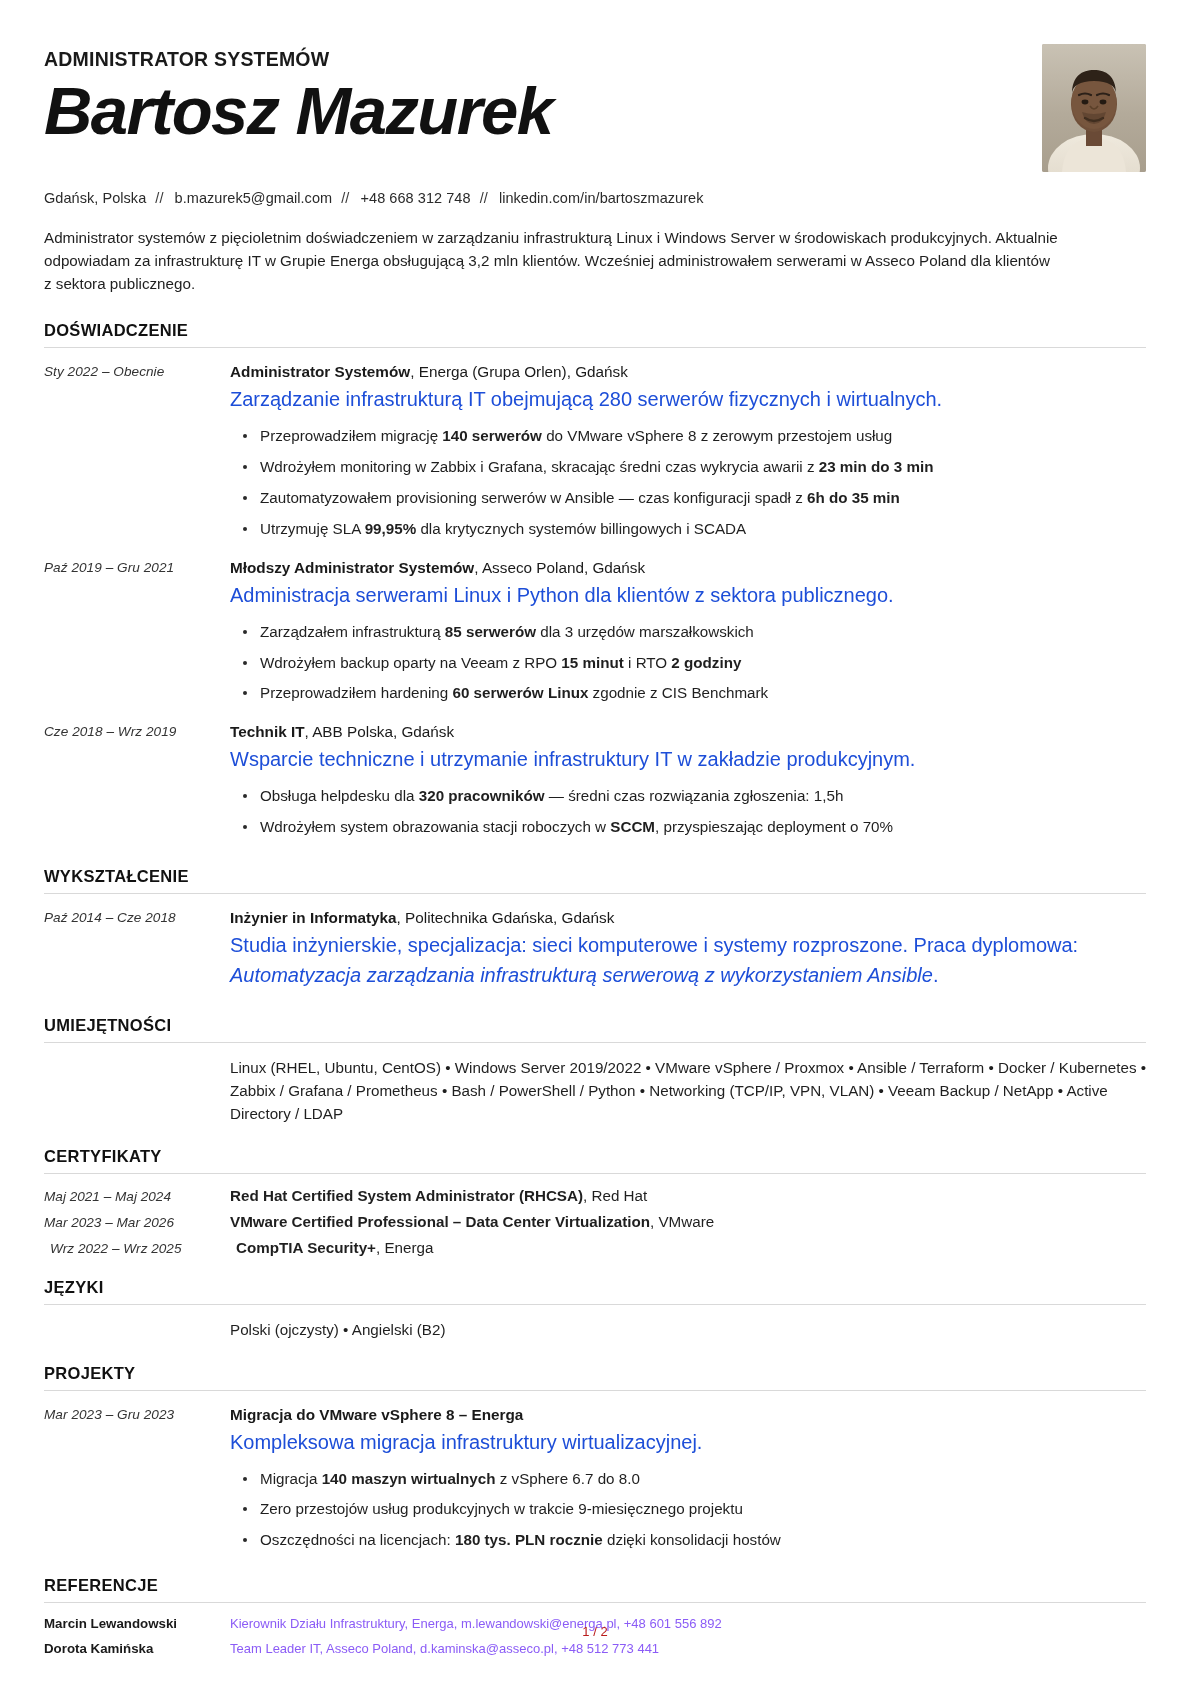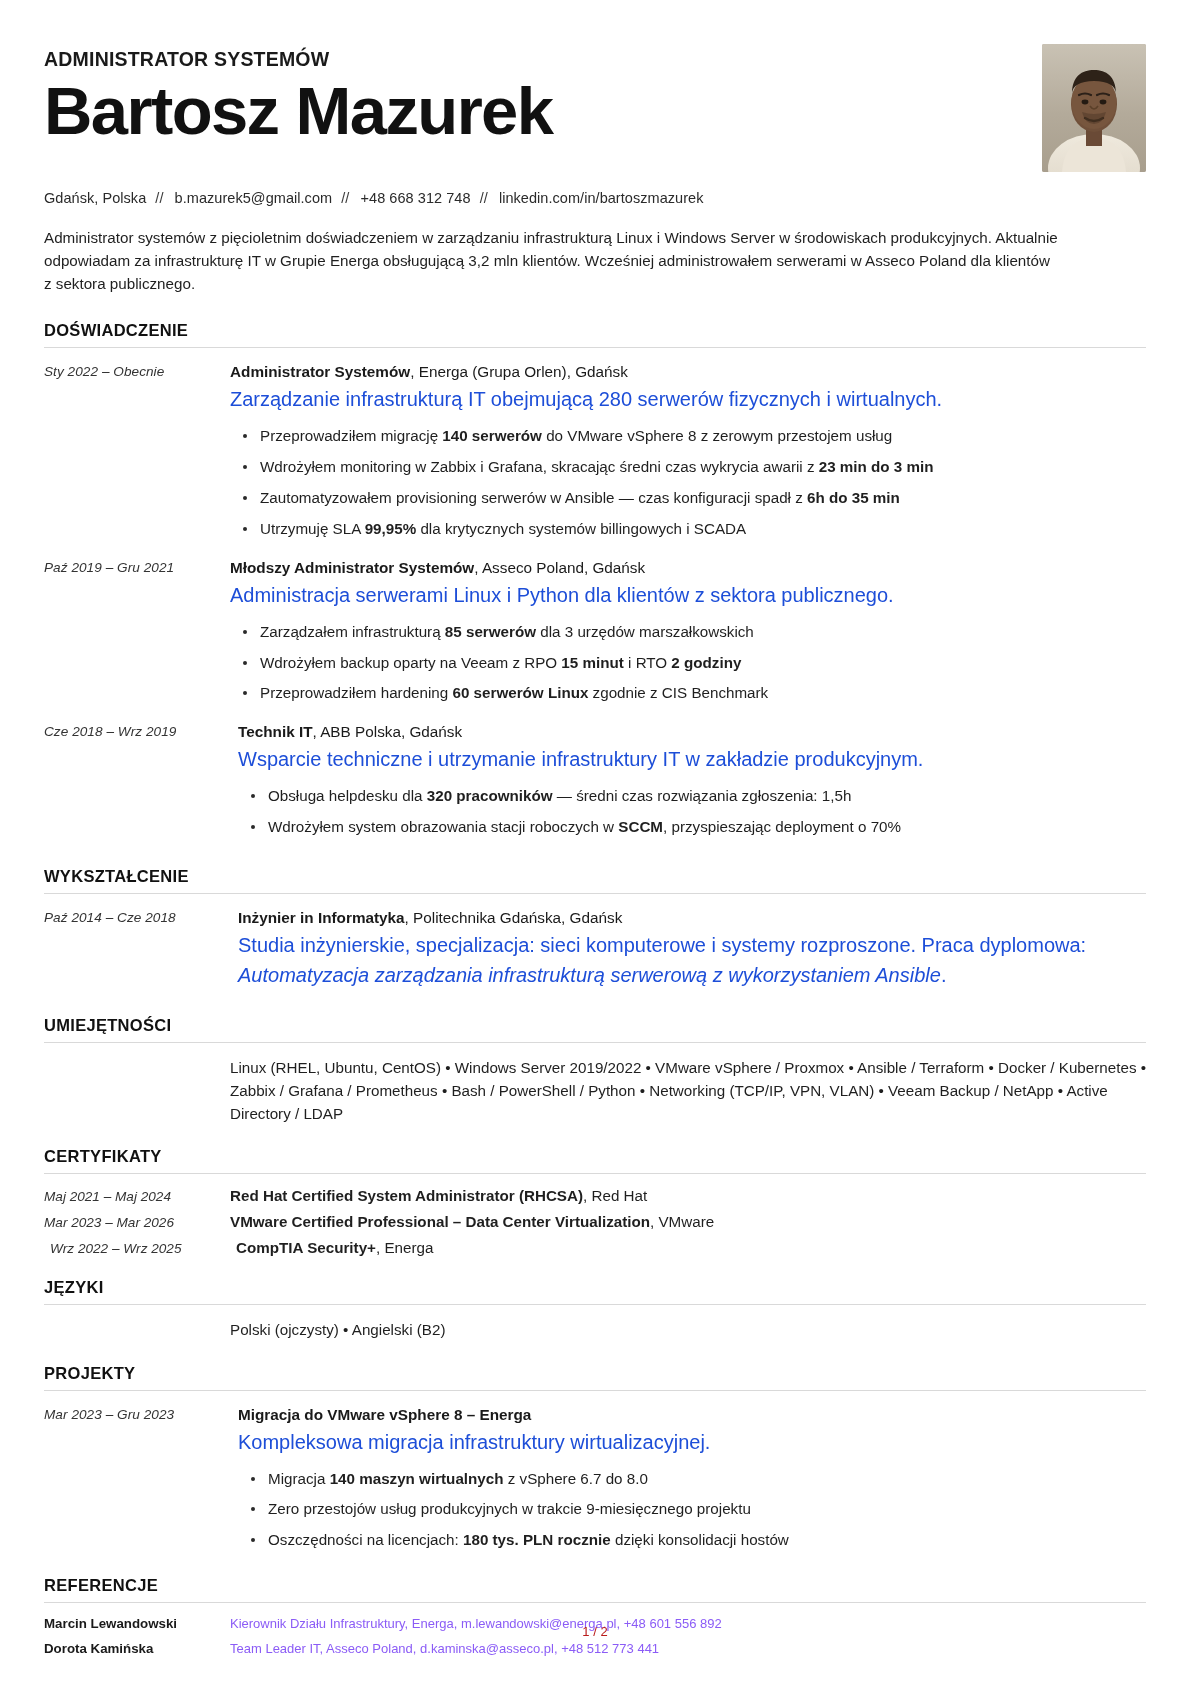--- a/index.html
+++ b/index.html
@@ -41,20 +41,21 @@
     margin: 0 0 2px 0;
     text-transform: uppercase;
   }
   .full-name {
     font-size: 67px;
     line-height: 1.06;
     font-weight: 700;
     letter-spacing: -1.6px;
     margin: 4px 0 0 0;
     color: #111111;
+    font-style: italic;
   }
   .photo {
     width: 104px;
     height: 128px;
     flex: 0 0 auto;
     margin-top: 2px;
     border-radius: 2px;
     overflow: hidden;
     background: #b8b0a3;
     position: relative;
@@ -91,21 +92,21 @@
     border: 0;
     border-top: 1px solid #d9d9d9;
     margin: 0 0 13px 0;
   }
 
   .entry {
     display: flex;
     align-items: flex-start;
     margin-bottom: 14px;
   }
-  .entry:last-child { margin-bottom: 0; gap: 8px; }
+  .entry:last-child { margin-bottom: 0; }
   .entry-date {
     flex: 0 0 186px;
     width: 186px;
     font-size: 13.6px;
     font-style: italic;
     color: #333;
     padding-top: 3px;
     letter-spacing: 0.05px;
   }
   .entry-body { flex: 1 1 auto; min-width: 0; }

